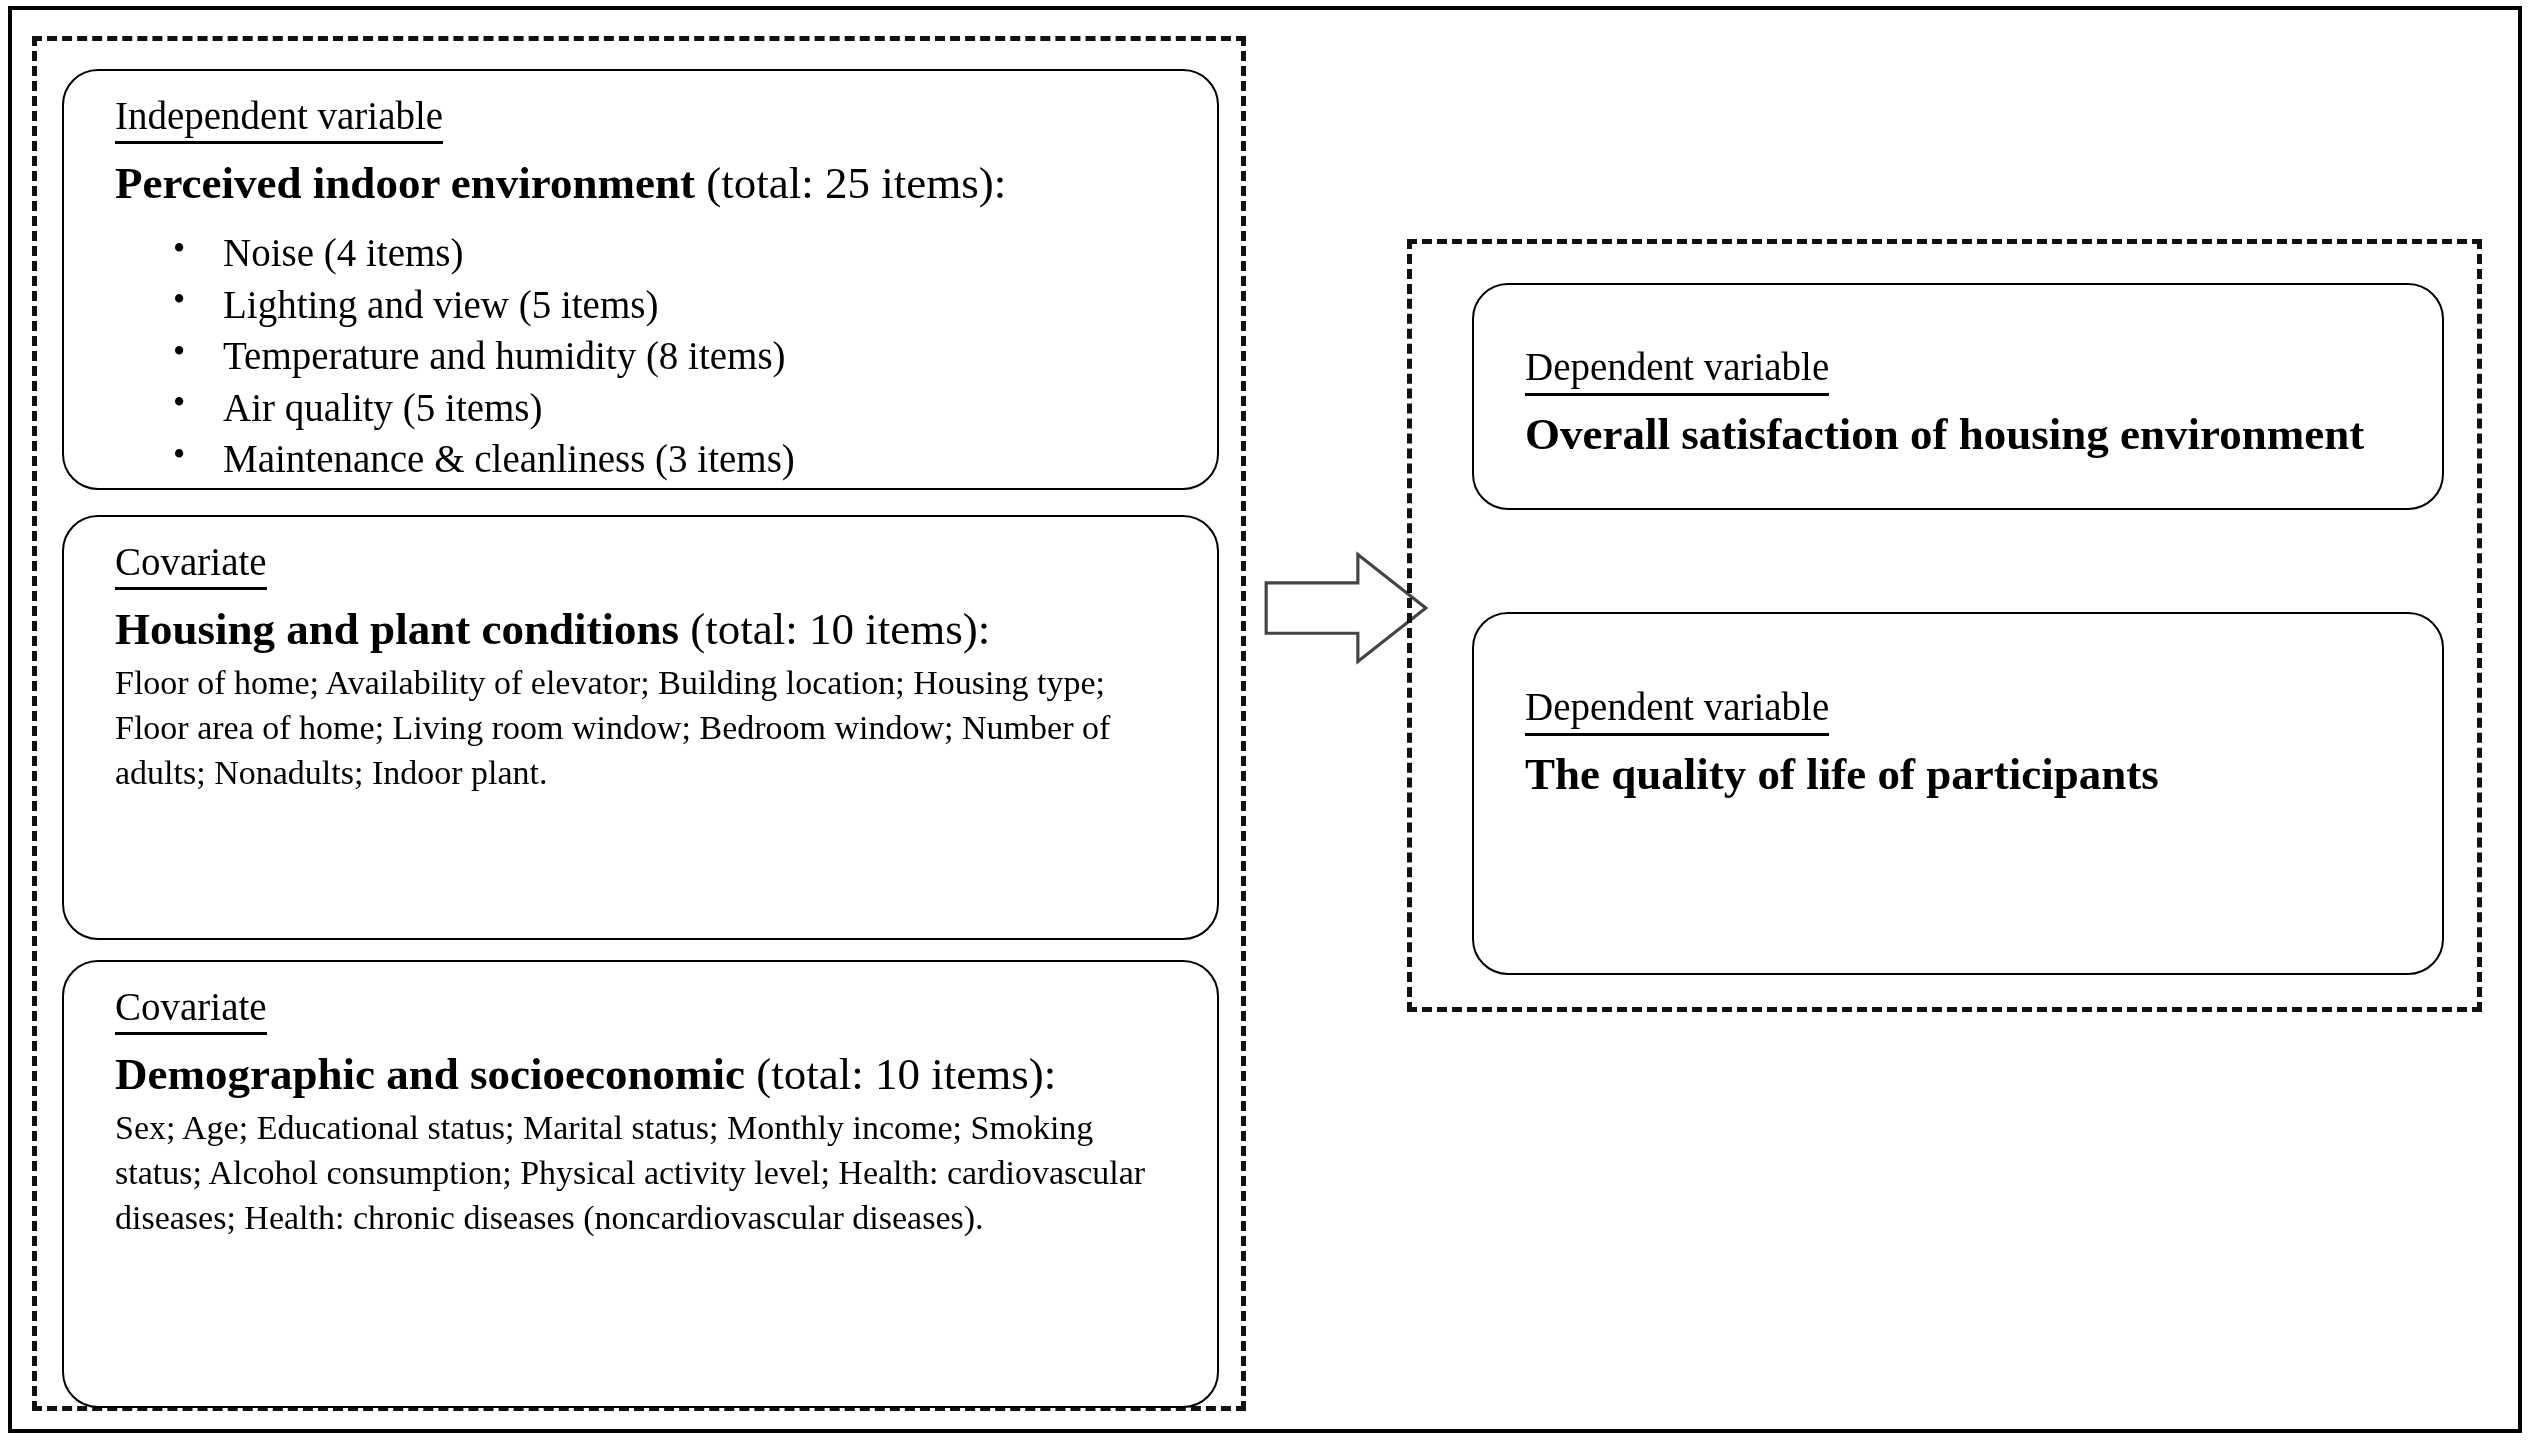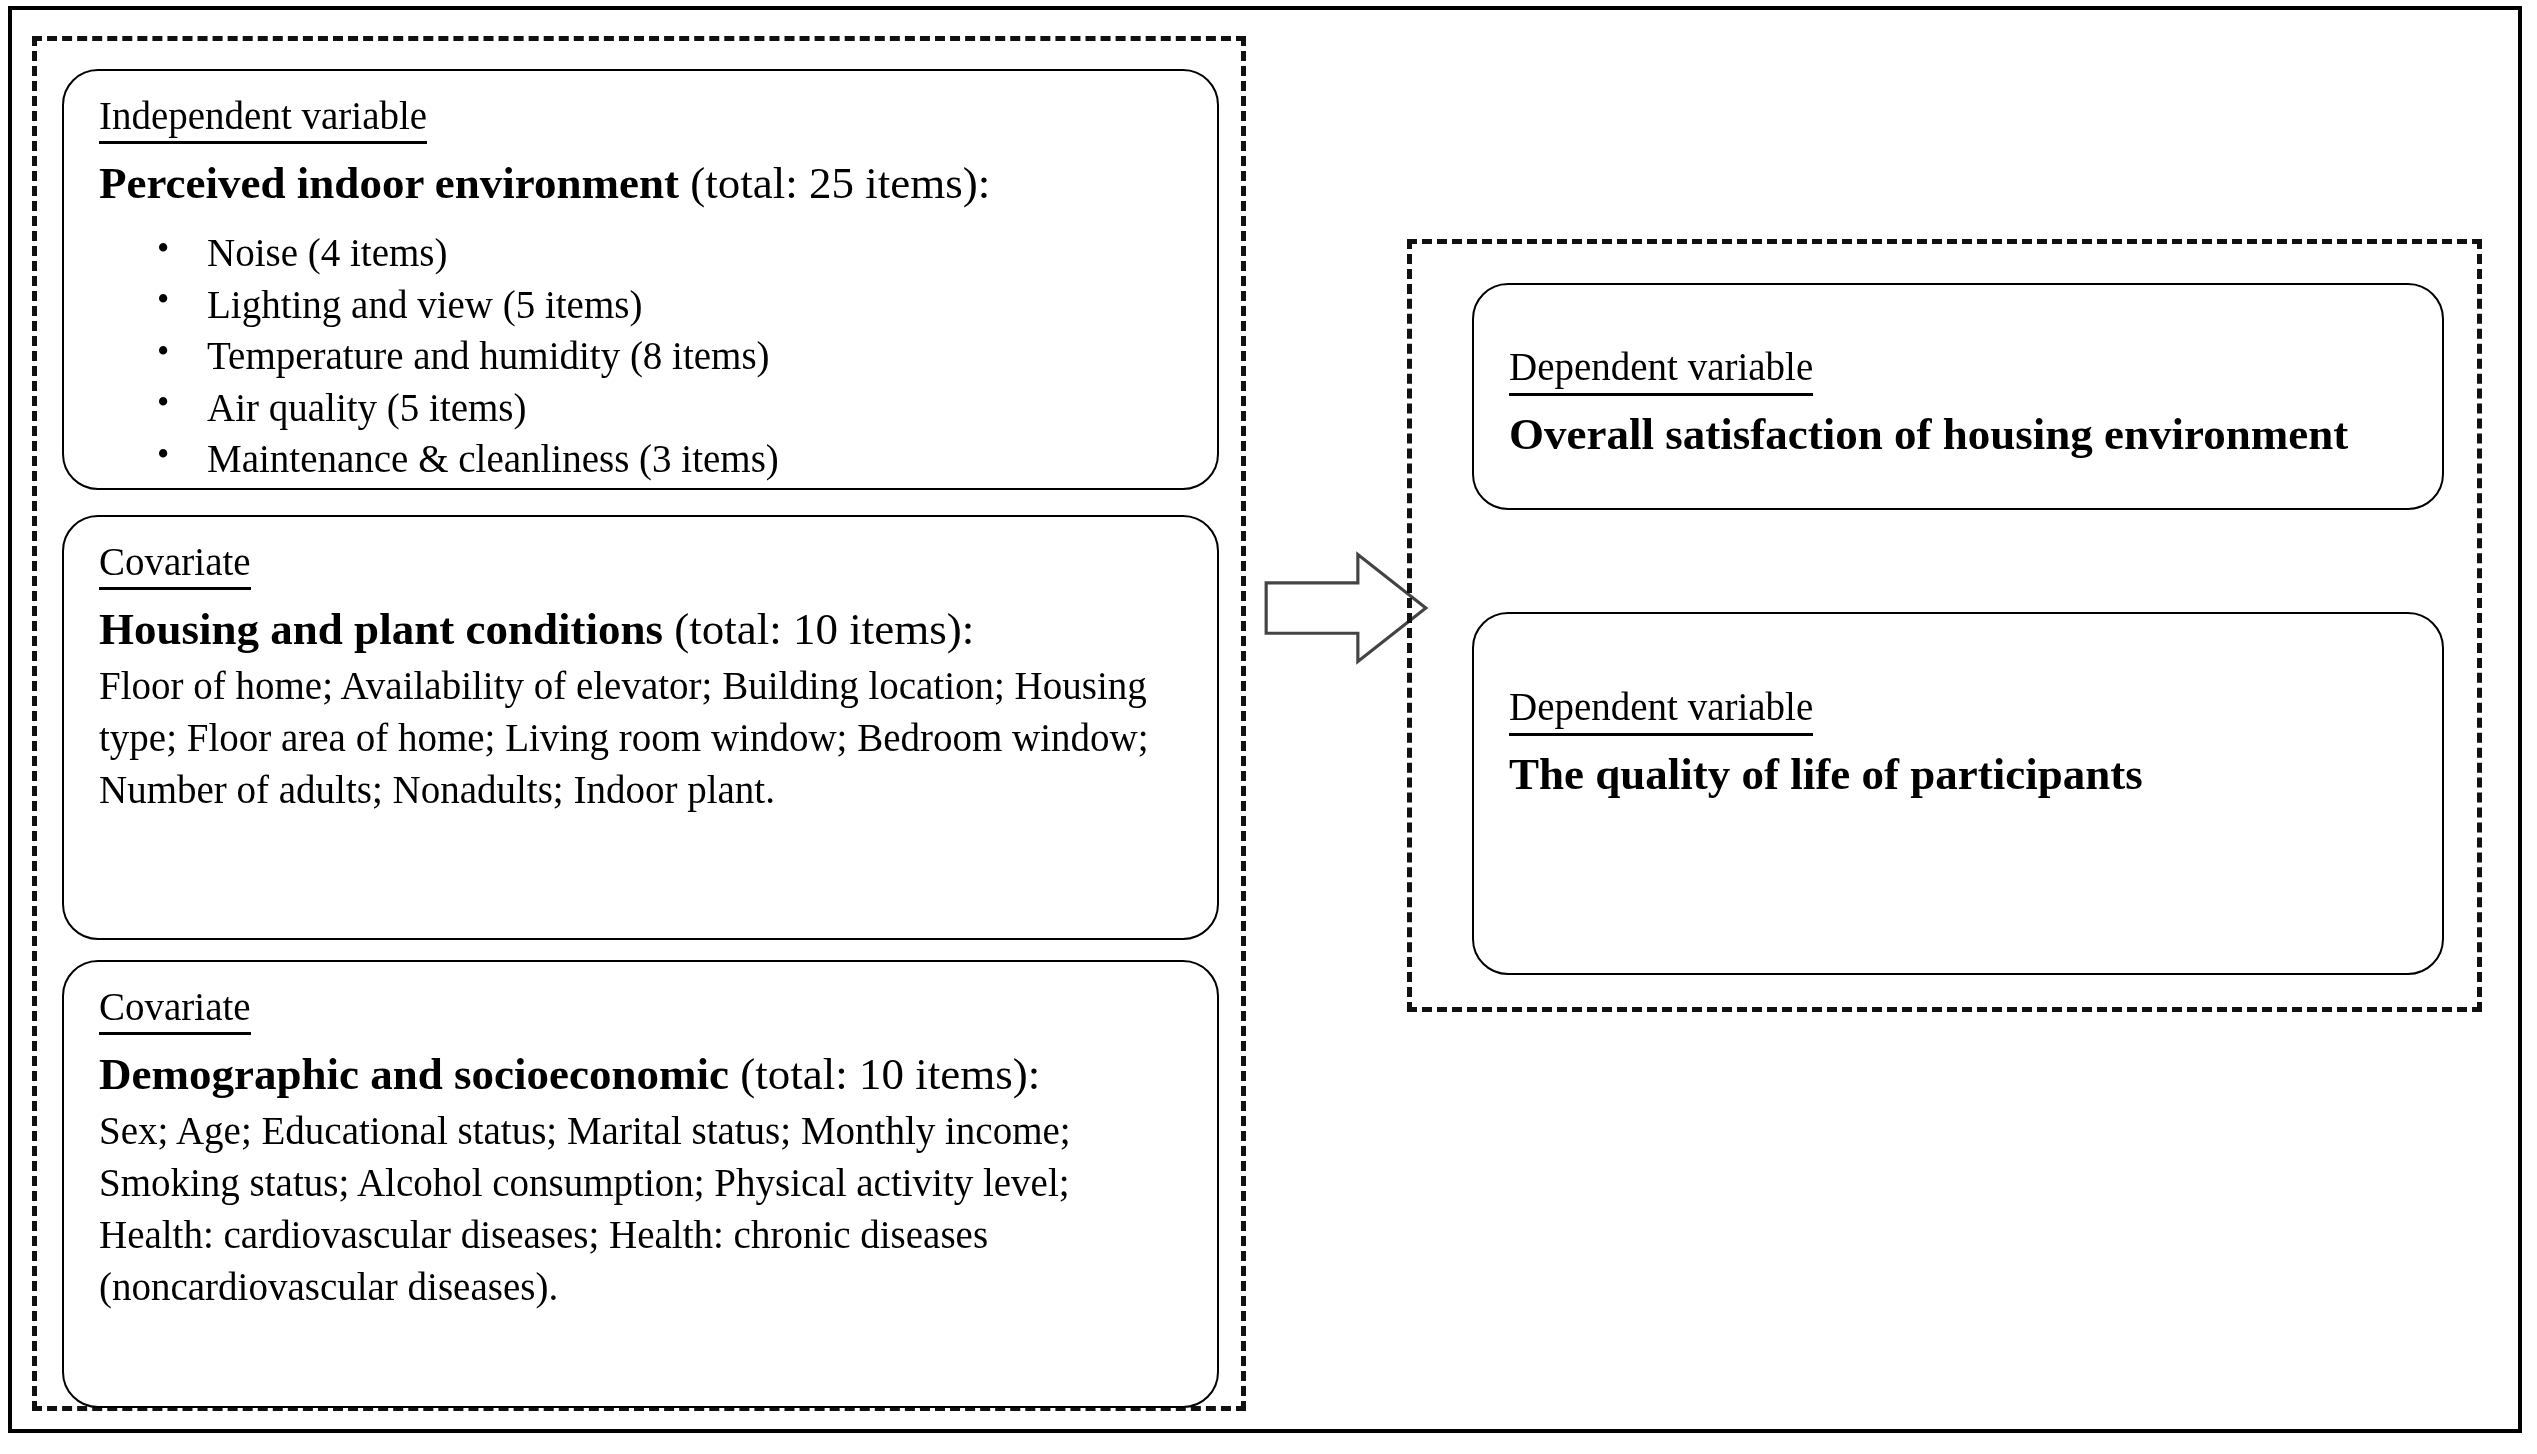--- a/index.html
+++ b/index.html
@@ -51,20 +51,21 @@
     height: 773px;
   }
 
   
   .card {
     position: absolute;
     border: 2.4px solid #000000;
     border-radius: 36px;
     box-sizing: border-box;
     background: #ffffff;
+    padding-left: 16px;
   }
   #card-independent  { left: 62px;  top: 69px;   width: 1157px; height: 421px; }
   #card-housing      { left: 62px;  top: 515px;  width: 1157px; height: 425px; }
   #card-demographic  { left: 62px;  top: 960px; width: 1157px; height: 448px; }
   #card-satisfaction { left: 1472px; top: 283px;  width: 972px; height: 227px; }
   #card-qol          { left: 1472px; top: 612px;  width: 972px; height: 363px; }
 
   .card-body {
     padding: 20.5px 32px 0 35px;
   }
@@ -103,21 +104,21 @@
   .bullet-list li::before {
     content: "\2022";
     position: absolute;
     left: 43px;
     top: -1.6px;
     font-size: 35px;
     line-height: 1.32;
   }
 
   .flow-text {
-    font-size: 39px;
+    font-size: 34px;
     line-height: 1.33;
     margin: 0;
   }
 
   
   .arrow-wrap {
     position: absolute;
     left: 1263px;
     top: 545px;
     width: 166px;

